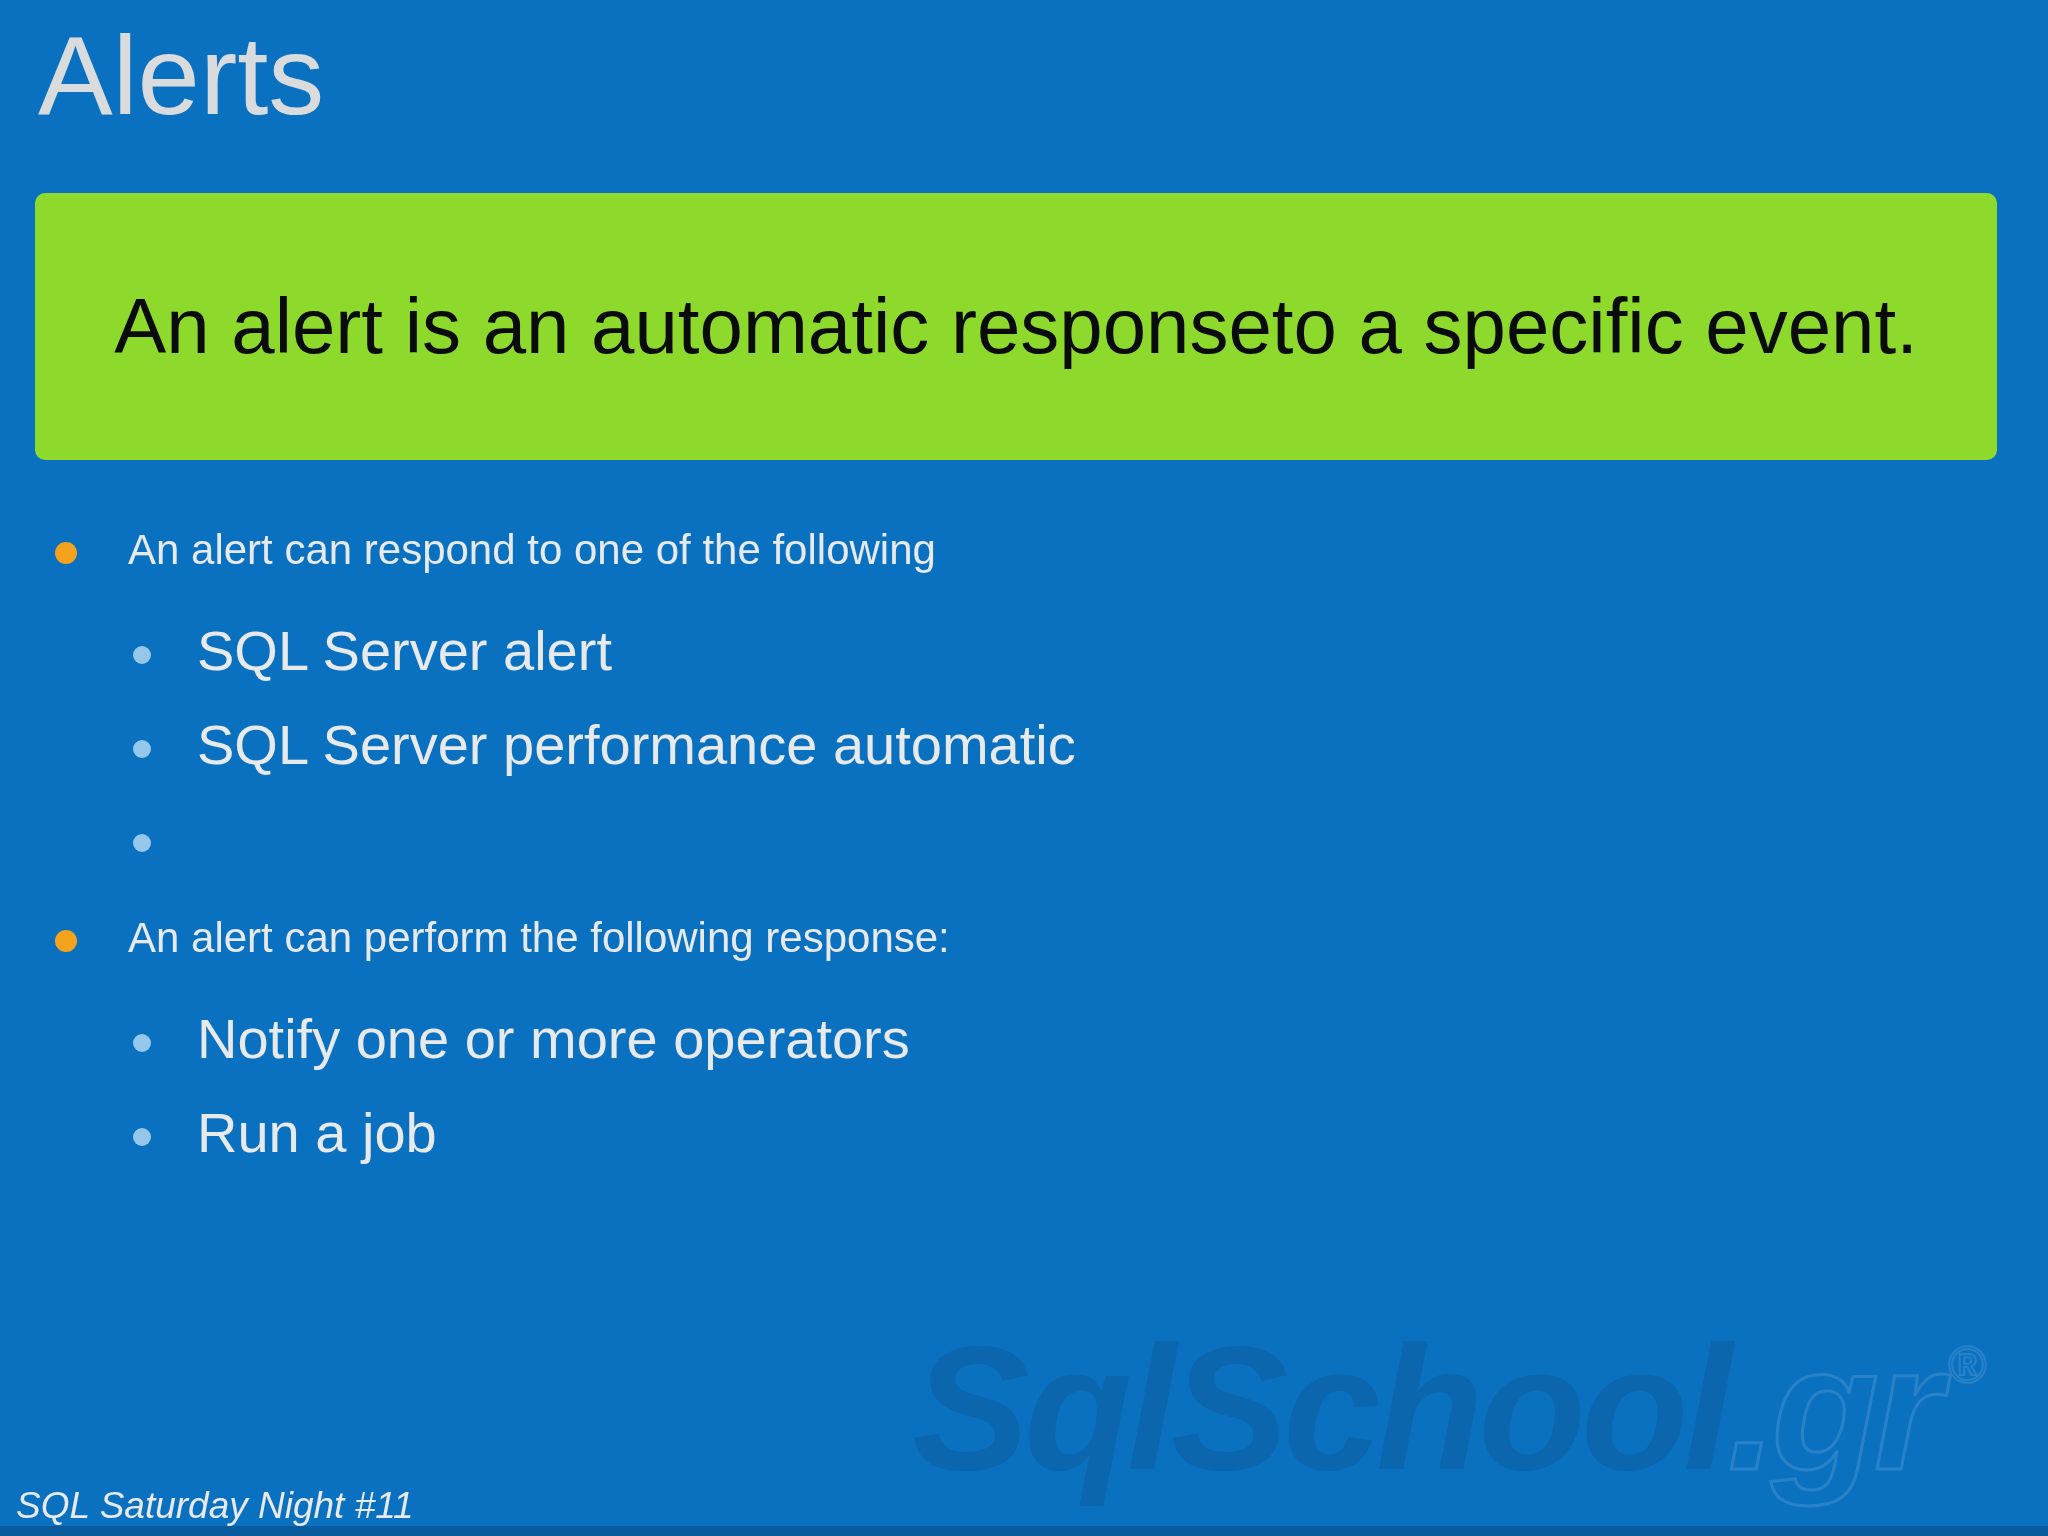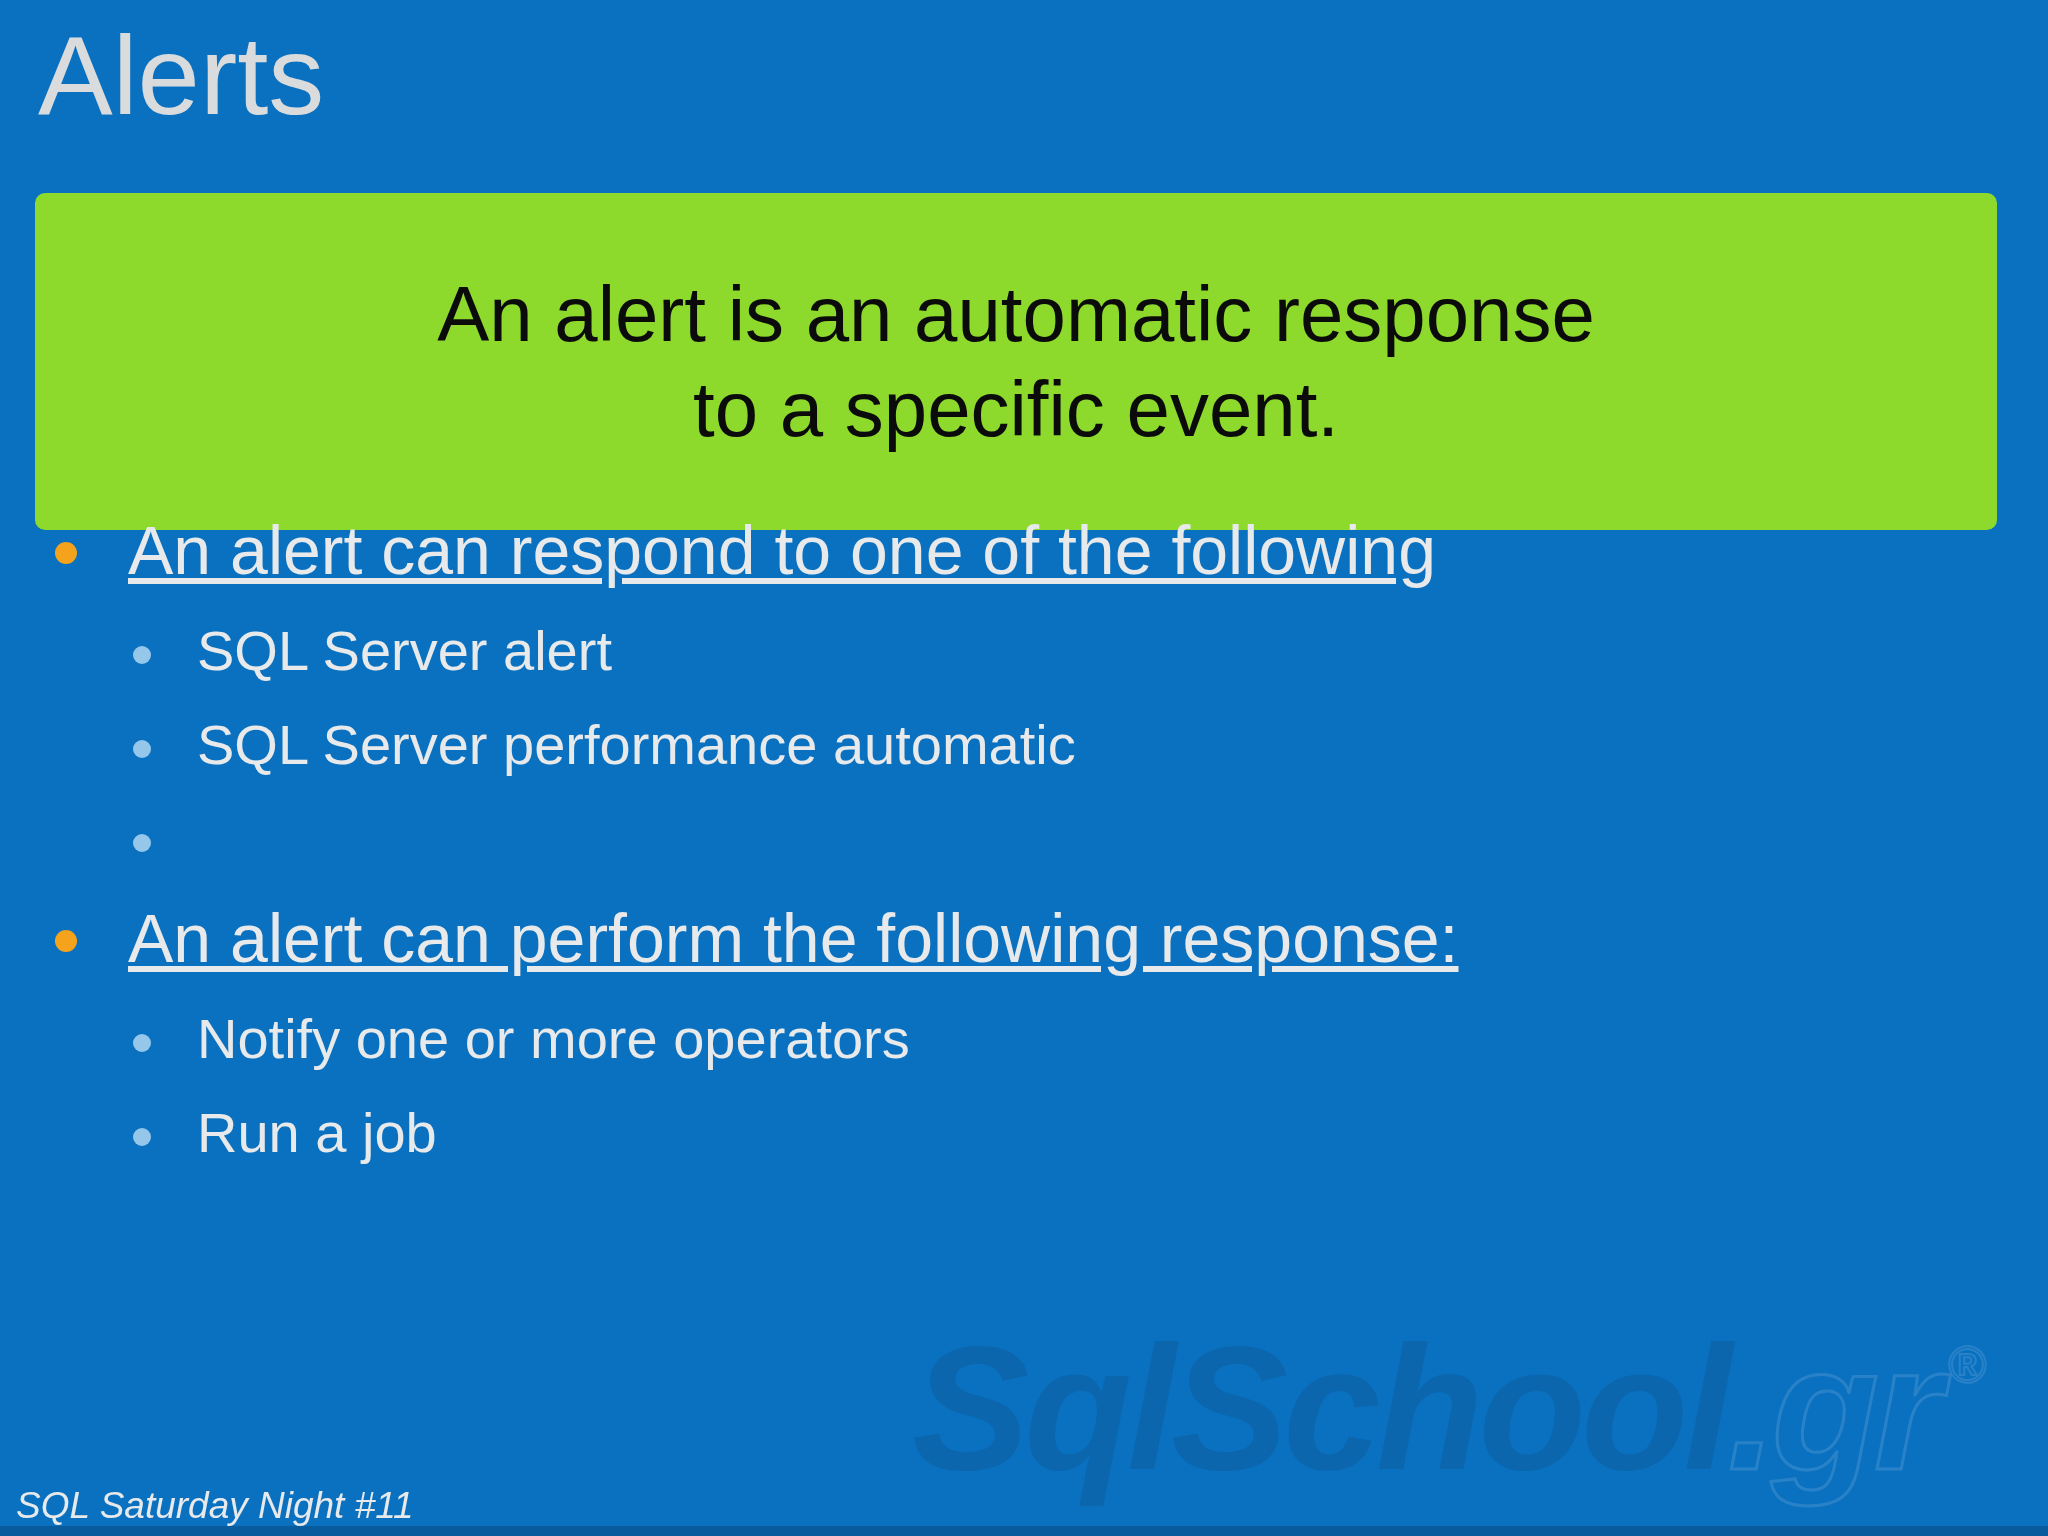--- a/index.html
+++ b/index.html
@@ -7,32 +7,32 @@
     position:relative; width:2048px; height:1536px; overflow:hidden;
     background: var(--bg);
     font-family: "Liberation Sans", sans-serif;
   }
   .title {
     position:absolute; left:38px; top:9px; margin:0;
     font-size:112px; line-height:134px; font-weight:400;
     color: var(--titleText);
   }
   .callout {
-    position:absolute; left:35px; top:193px; width:1962px; height:337px;
+    position:absolute; left:35px; top:193px; width:1962px; height:267px;
     background: var(--green); border-radius:10px;
-    display:flex; flex-direction:column; justify-content:center; align-items:center;
+    display:flex; flex-direction:row; justify-content:center; align-items:center;
     text-align:center;
   }
   .callout-line {
     font-size:78px; line-height:95px; color: var(--calloutText);
   }
   .content { position:absolute; left:0; top:508px; width:2048px; }
   .li { display:flex; align-items:flex-start; }
   .dot { flex:0 0 auto; border-radius:50%; }
-  .l1 { font-size:68px; line-height:84px; color: var(--bodyText); text-decoration: underline; }
+  .l1 { font-size:42px; line-height:84px; color: var(--bodyText); }
   .l1 .dot { width:22px; height:22px; background: var(--orange); margin:34px 51px 0 55px; }
   .l2 { font-size:56px; line-height:70px; color: var(--bodyText); margin-top:24px; }
   .l2 .dot { width:18px; height:18px; background: var(--subdot); margin:30px 46px 0 133px; }
   .b2 { margin-top:44px; }
   .txt div:empty { display:none; }
   .footer {
     position:absolute; left:16px; top:1484px;
     font-size:37px; line-height:44px; color: var(--bodyText); font-style: italic;
   }
   .watermark {

